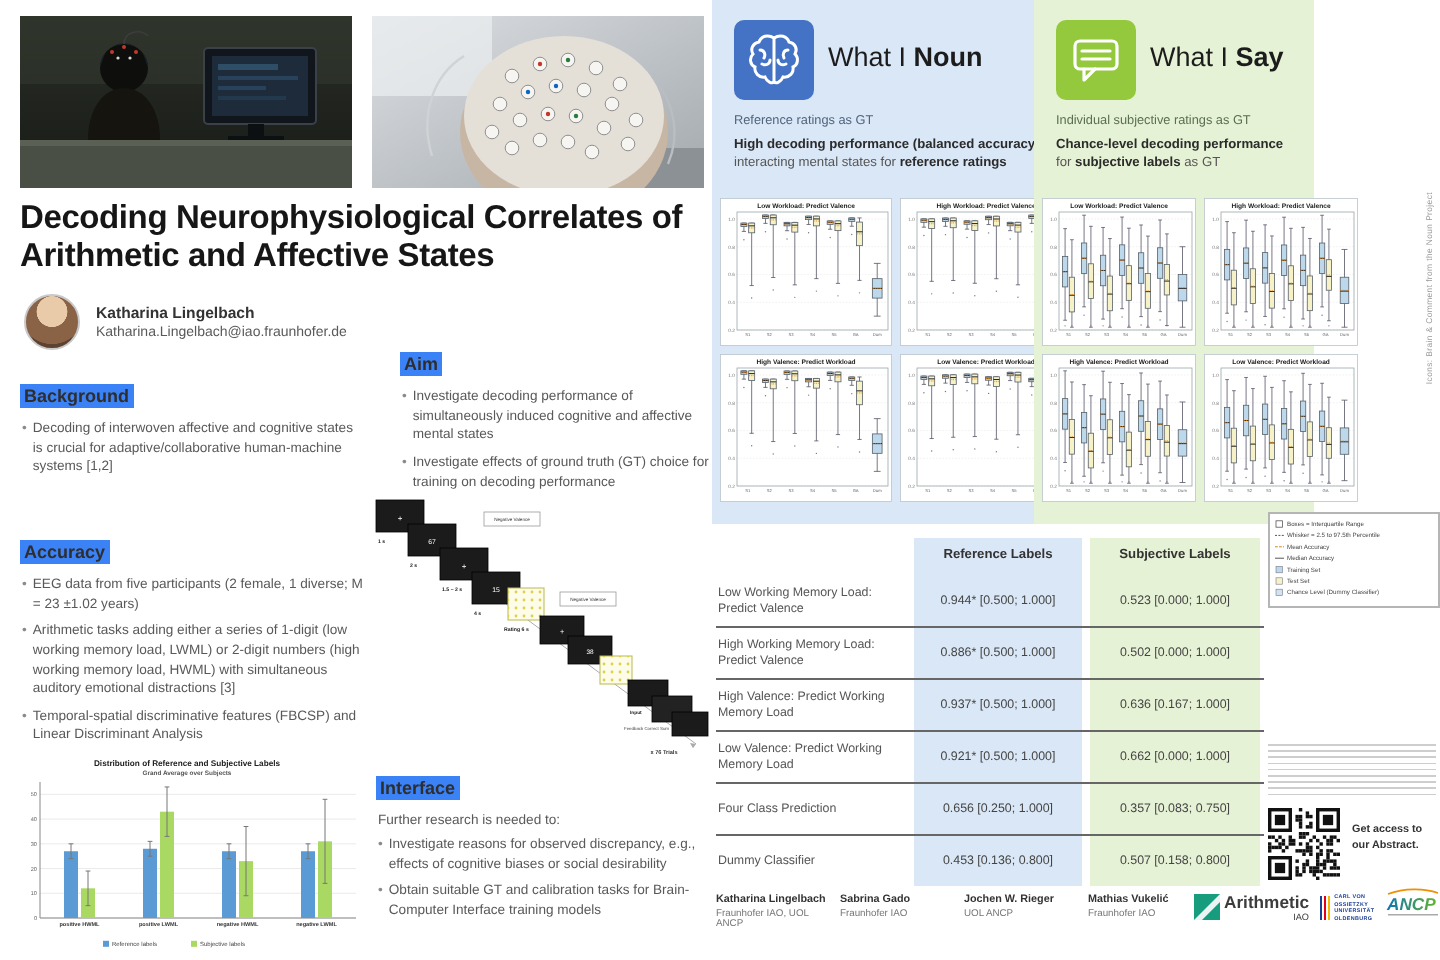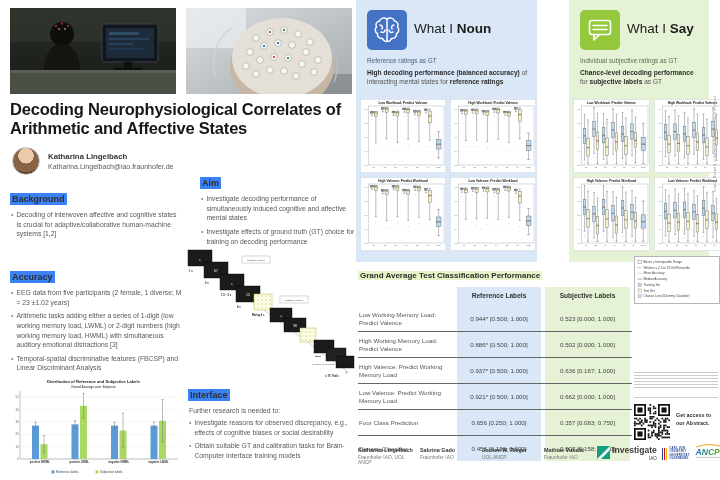--- a/index.html
+++ b/index.html
@@ -21,21 +21,21 @@
   #bg-sec{left:10px;top:188px;width:172px;}
   #aim-sec{left:200px;top:172px;width:156px;}
   #methods-sec{left:10px;top:266px;width:176px;}
   #paradigm{left:184px;top:246px;width:172px;height:138px;}
   #dist-chart{left:6px;top:377px;width:175px;height:98px;}
   #conclusion-sec{left:188px;top:384px;width:166px;}
   .concl-intro{font-size:6.8px;color:#595959;margin:5px 0 4px 1px;}
   
   .panel{position:absolute;top:0;height:262px;}
   #feel-panel{left:356px;width:181px;background:#d9e7f6;}
-  #say-panel{left:569px;width:140px;background:#e6f2d5;}
+  #say-panel{left:517px;width:140px;background:#e6f2d5;}
   .panel-icon{position:absolute;left:11px;top:10px;width:40px;height:40px;border-radius:5px;}
   #feel-panel .panel-icon{background:#4472c4;}
   #say-panel .panel-icon{background:#94c83d;}
   .panel-title{position:absolute;left:58px;top:21px;font-size:13.5px;color:#1c1c1c;white-space:nowrap;}
   .panel-title .bold{font-weight:bold;}
   .gt-line{position:absolute;left:11px;top:57px;font-size:6.4px;color:#50647e;}
   #say-panel .gt-line{color:#5a6e50;}
   .finding{position:absolute;left:11px;top:68px;right:9px;font-size:6.6px;color:#555;line-height:1.42;}
   .finding .bold{font-weight:bold;color:#2b2b2b;}
   .subgrid{position:absolute;top:99px;display:grid;gap:4px;}
@@ -1263,21 +1263,20 @@
         <rect x="68.1125" y="36.95474032474207" width="4.275" height="13.188235294117646" fill="#bdd7eb" stroke="#55606a" stroke-width="0.4"></rect>
         <line x1="68.1125" x2="72.3875" y1="43.89591679533031" y2="43.89591679533031" stroke="#222" stroke-width="0.5"></line>
         <line x1="68.1125" x2="72.3875" y1="43.54885797180089" y2="43.54885797180089" stroke="#e08214" stroke-width="0.4" stroke-dasharray="0.7 0.5"></line>
       </svg>
     </div>
 </div>
 
 <div class="vattr">Icons: Brain &amp; Comment from the Noun Project</div>
 
 <div class="abs" id="table-wrap">
-  <span id="table-title">Grand Average Test Classification Performance</span>
   <div id="perf-table">
       <div class="prow header">
         <div class="pcell"></div>
         <div class="pcell col-ref">Reference Labels</div>
         <div class="pcell col-subj">Subjective Labels</div>
       </div>
       <div class="prow line">
         <div class="pcell">Low Working Memory Load: Predict Valence</div>
         <div class="pcell val col-ref">0.944* [0.500; 1.000]</div>
         <div class="pcell val col-subj">0.523 [0.000; 1.000]</div>
@@ -1472,21 +1471,21 @@
   </div>
 
 <div class="abs" id="logos">
   <div class="fh-logo">
     <svg width="13" height="13" viewBox="0 0 13 13">
       <rect width="13" height="13" fill="#179c7d"></rect>
       <path d="M0 13 L13 0 L13 4 L4 13 Z" fill="#ffffff" opacity="0.9"></path>
       <path d="M6 13 L13 6 L13 9 L9 13 Z" fill="#179c7d"></path>
     </svg>
     <div>
-      <div class="fh-word">Investigate</div>
+      <div class="fh-word">Arithmetic</div>
       <div class="fh-sub">IAO</div>
     </div>
   </div>
   <div class="uol">
     <div class="uol-bars">
       <div style="background:#1b3f94"></div>
         <div style="background:#e2001a"></div>
         <div style="background:#f5b800"></div>
     </div>
     <div class="uol-txt">

